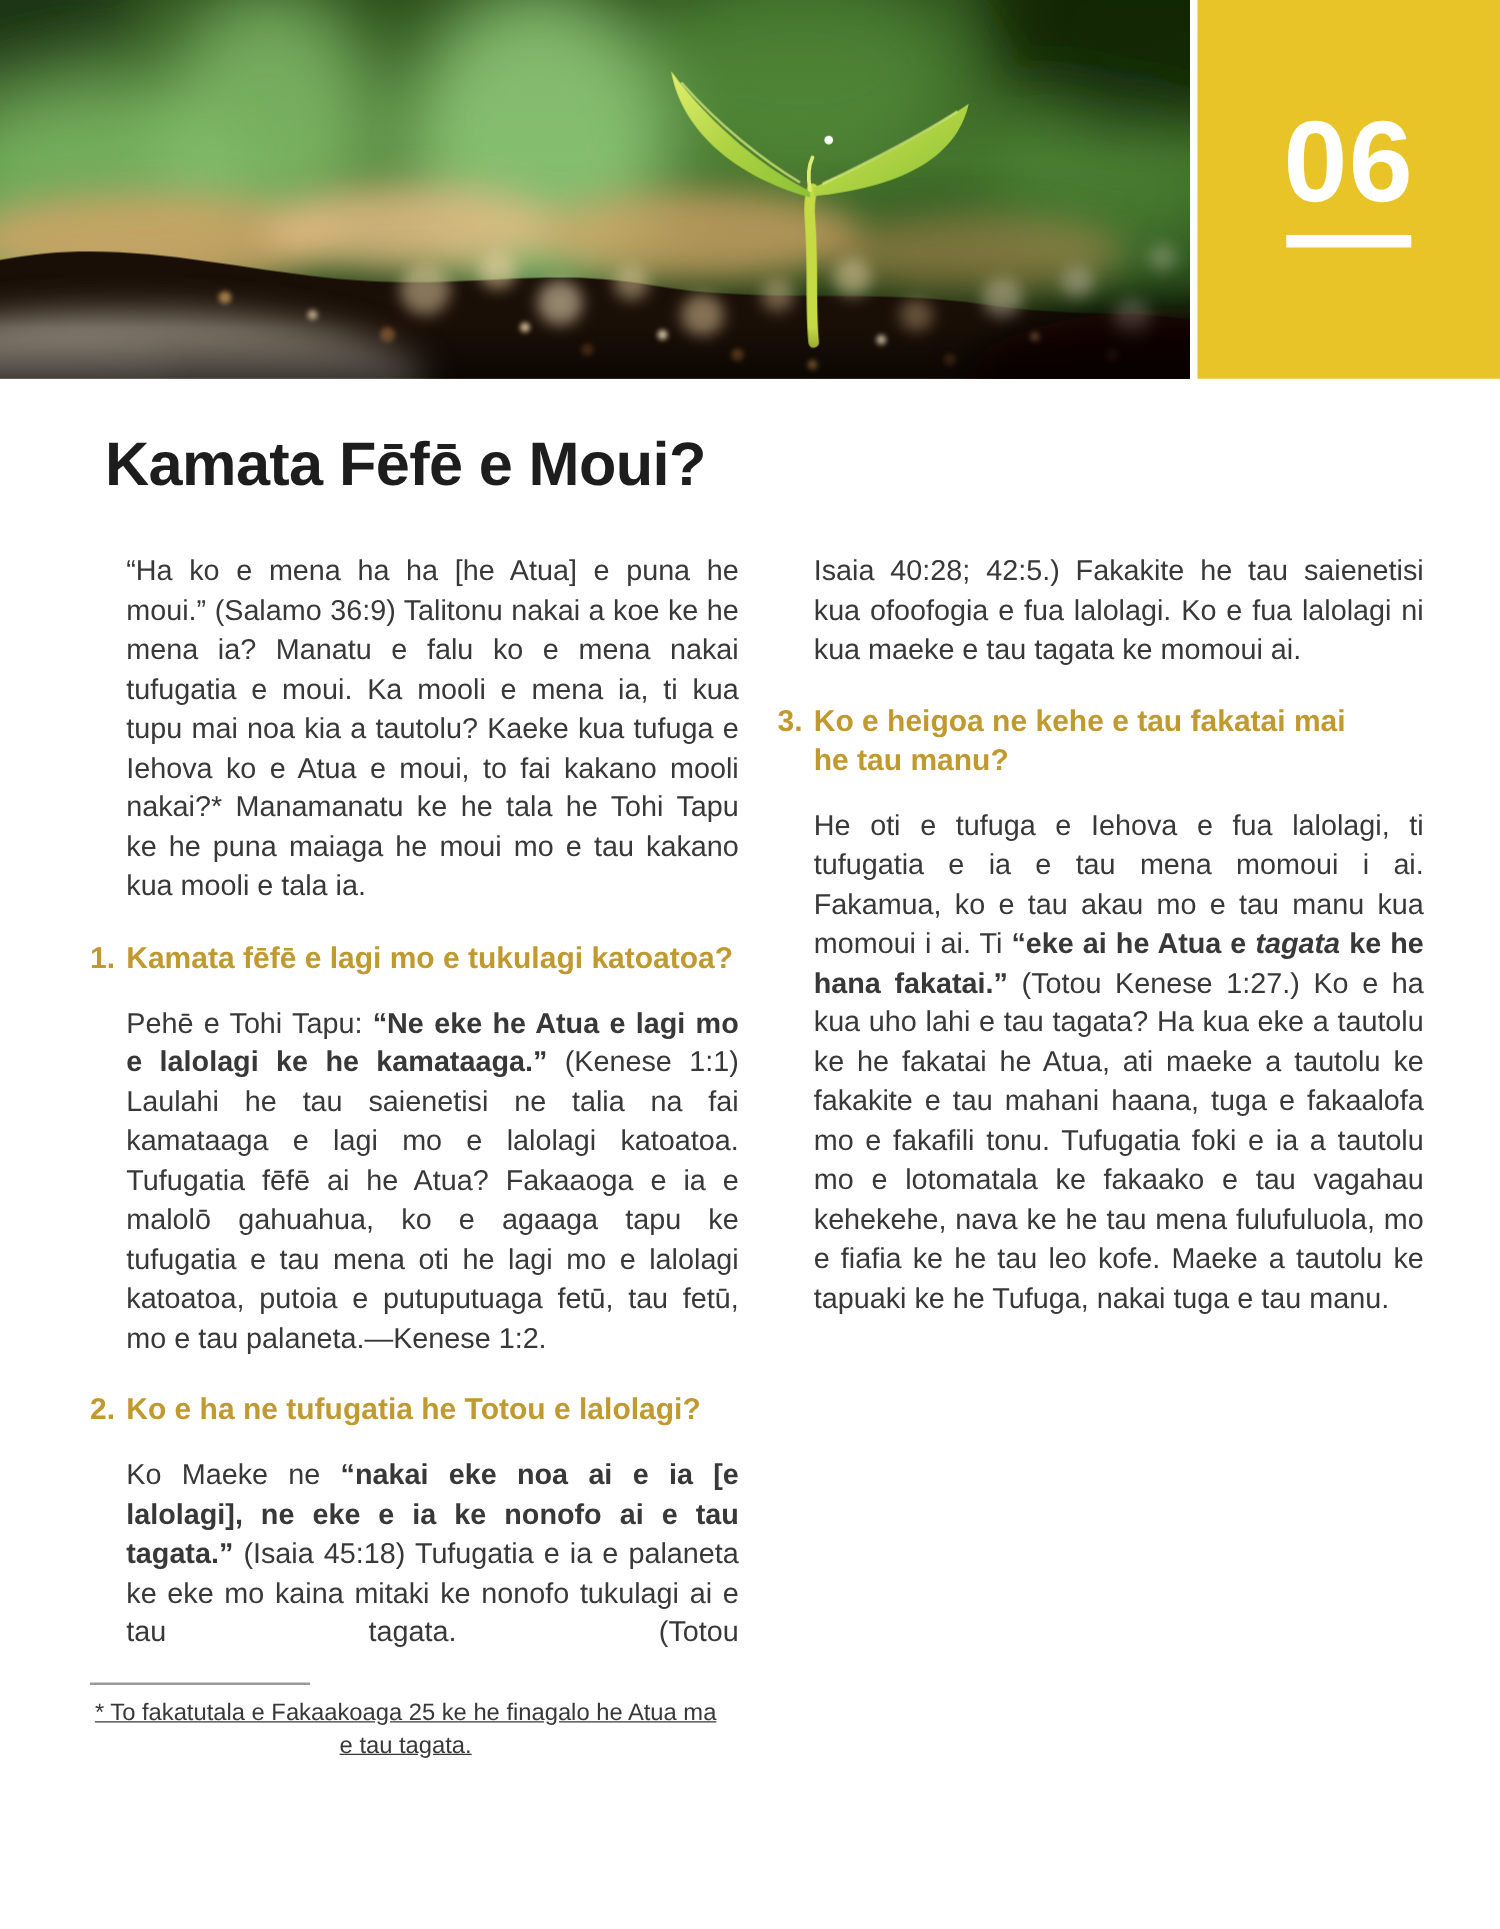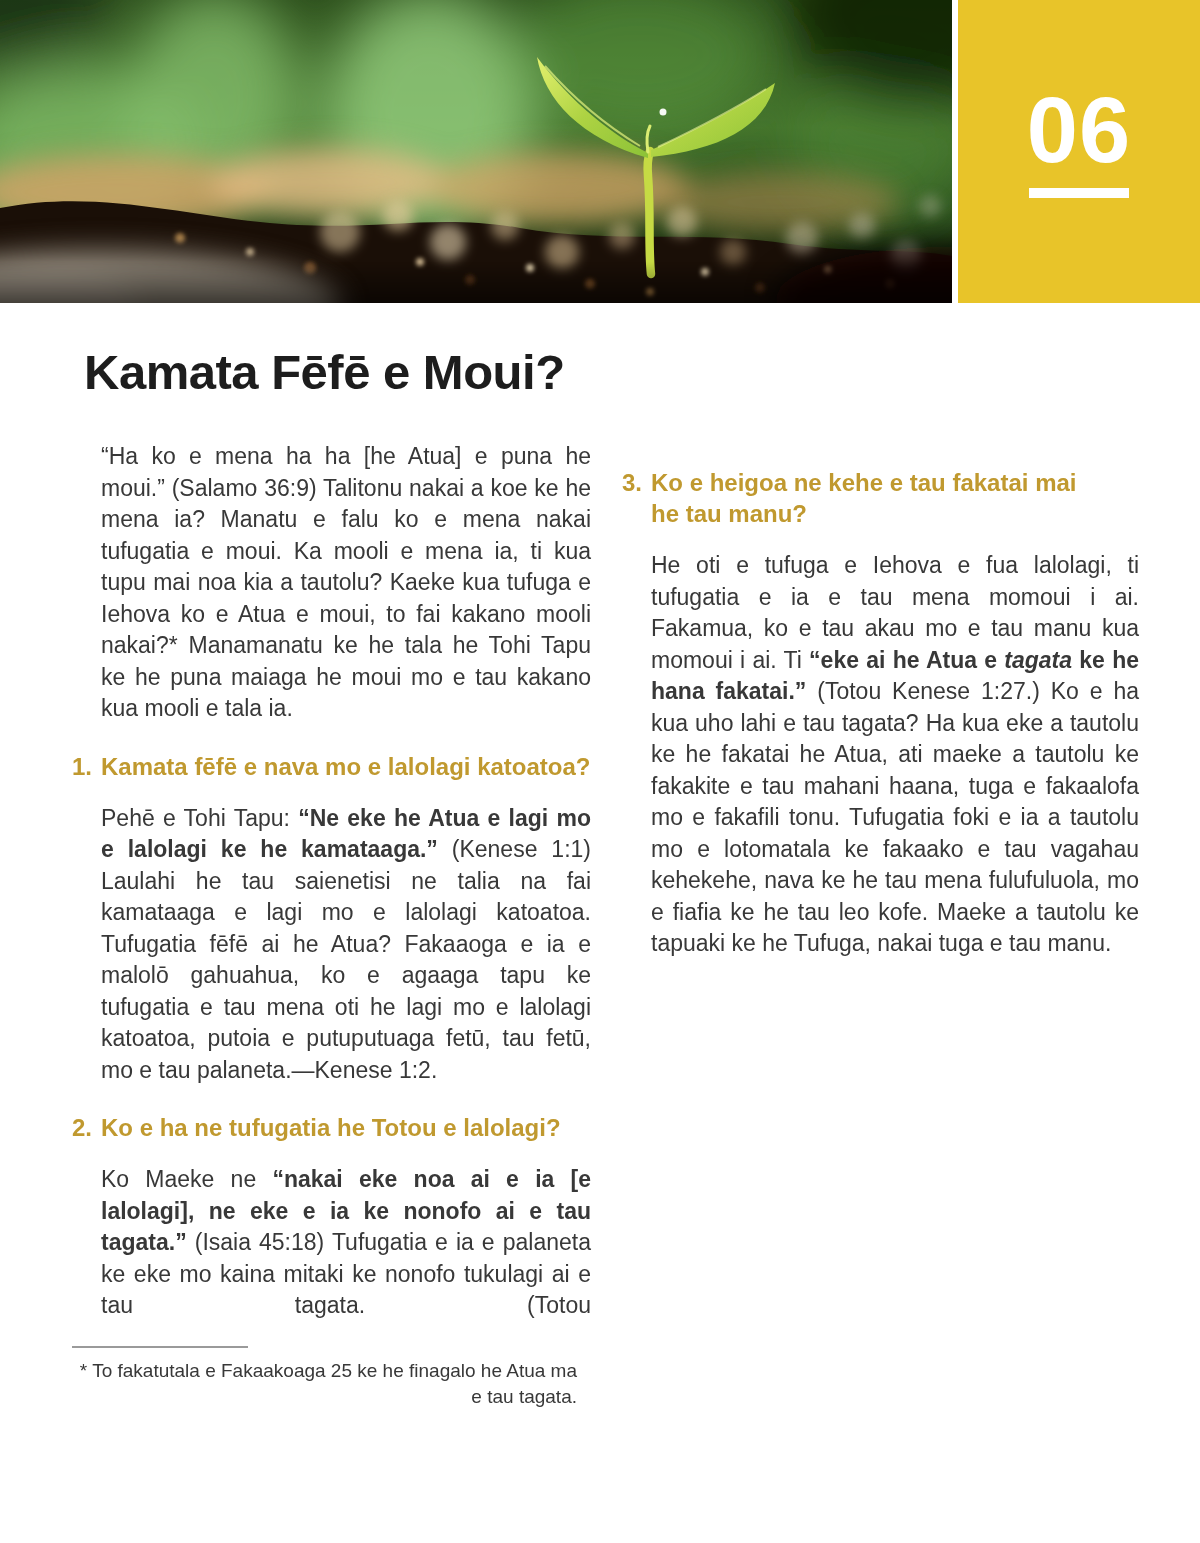--- a/index.html
+++ b/index.html
@@ -30,21 +30,21 @@
   .q{margin-top:26px;}
   .q-head{display:flex;font-size:24px;line-height:31px;font-weight:bold;margin:0;}
   .q-num{width:29px;flex:none;}
   .q-head-text{flex:1;white-space:pre-line;}
   .q p.body{margin-top:21px;}
   .b{font-weight:bold;}
   .i{font-style:italic;}
   
   .footnote{margin-top:24px;}
   .footnote-rule{width:176px;height:2px;background:#9a9a9a;margin:0 0 10px 0;}
-  .footnote-text{margin:0;font-size:19px;line-height:26px;color:#383838;max-width:505px;text-align:right;}
+  .footnote-text{margin:0;font-size:19px;line-height:26px;color:#383838;max-width:505px;text-align:center;text-decoration:underline;}
 </style>
 </head>
 <body>
 
 <div class="page">
 
   <div class="hero">
     <svg class="hero-photo" width="952" height="303" viewBox="0 0 952 303" aria-hidden="true">
       <defs>
         <linearGradient id="bgGrad" x1="0" y1="0" x2="0" y2="1">
@@ -157,40 +157,41 @@
   <h1 class="page-title" style="color: rgb(29, 29, 29);">Kamata Fēfē e Moui?</h1>
 
   <div class="columns">
 
     <div class="col col-left">
       <p class="body"><span>“Ha ko e mena ha ha [he Atua] e puna he moui.” (Salamo 36:9) Talitonu nakai a koe ke he mena ia? Manatu e falu ko e mena nakai tufugatia e moui. Ka mooli e mena ia, ti kua tupu mai noa kia a tautolu? Kaeke kua tufuga e Iehova ko e Atua e moui, to fai kakano mooli nakai?* Manamanatu ke he tala he Tohi Tapu ke he puna maiaga he moui mo e tau kakano kua mooli e tala ia.</span></p>
 
       <div class="q">
         <h2 class="q-head" style="color: rgb(192, 153, 47);">
           <span class="q-num">1.</span>
-          <span class="q-head-text">Kamata fēfē e nava mo e lalolagi katoatoa?</span>
+          <span class="q-head-text">Kamata fēfē e lagi mo e tukulagi katoatoa?</span>
         </h2>
         <p class="body"><span>Pehē e Tohi Tapu: </span><span class="b">“Ne eke he Atua e lagi mo e lalolagi ke he kamataaga.”</span><span> (Kenese 1:1) Laulahi he tau saienetisi ne talia na fai kamataaga e lagi mo e lalolagi katoatoa. Tufugatia fēfē ai he Atua? Fakaaoga e ia e malolō gahuahua, ko e agaaga tapu ke tufugatia e tau mena oti he lagi mo e lalolagi katoatoa, putoia e putuputuaga fetū, tau fetū, mo e tau palaneta.—Kenese 1:2.</span></p>
       </div>
 
       <div class="q">
         <h2 class="q-head" style="color: rgb(192, 153, 47);">
           <span class="q-num">2.</span>
           <span class="q-head-text">Ko e ha ne tufugatia he Totou e lalolagi?</span>
         </h2>
         <p class="body flush-last"><span>Ko Maeke ne </span><span class="b">“nakai eke noa ai e ia [e lalolagi], ne eke e ia ke nonofo ai e tau tagata.”</span><span> (Isaia 45:18) Tufugatia e ia e palaneta ke eke mo kaina mitaki ke nonofo tukulagi ai e tau tagata. (Totou</span></p>
       </div>
 
       <div class="footnote">
         <div class="footnote-rule"></div>
         <p class="footnote-text">* To fakatutala e Fakaakoaga 25 ke he finagalo he Atua ma e tau tagata.</p>
       </div>
     </div>
 
     <div class="col col-right">
+      <p class="body"><span>Isaia 40:28; 42:5.) Fakakite he tau saienetisi kua ofoofogia e fua lalolagi. Ko e fua lalolagi ni kua maeke e tau tagata ke momoui ai.</span></p>
 
       <div class="q">
         <h2 class="q-head" style="color: rgb(192, 153, 47);">
           <span class="q-num">3.</span>
           <span class="q-head-text">Ko e heigoa ne kehe e tau fakatai mai
 he tau manu?</span>
         </h2>
         <p class="body"><span>He oti e tufuga e Iehova e fua lalolagi, ti tufugatia e ia e tau mena momoui i ai. Fakamua, ko e tau akau mo e tau manu kua momoui i ai. Ti </span><span class="b">“eke ai he Atua e </span><span class="b i">tagata</span><span class="b"> ke he hana fakatai.”</span><span> (Totou Kenese 1:27.) Ko e ha kua uho lahi e tau tagata? Ha kua eke a tautolu ke he fakatai he Atua, ati maeke a tautolu ke fakakite e tau mahani haana, tuga e fakaalofa mo e fakafili tonu. Tufugatia foki e ia a tautolu mo e lotomatala ke fakaako e tau vagahau kehekehe, nava ke he tau mena fulufuluola, mo e fiafia ke he tau leo kofe. Maeke a tautolu ke tapuaki ke he Tufuga, nakai tuga e tau manu.</span></p>
       </div>
     </div>

